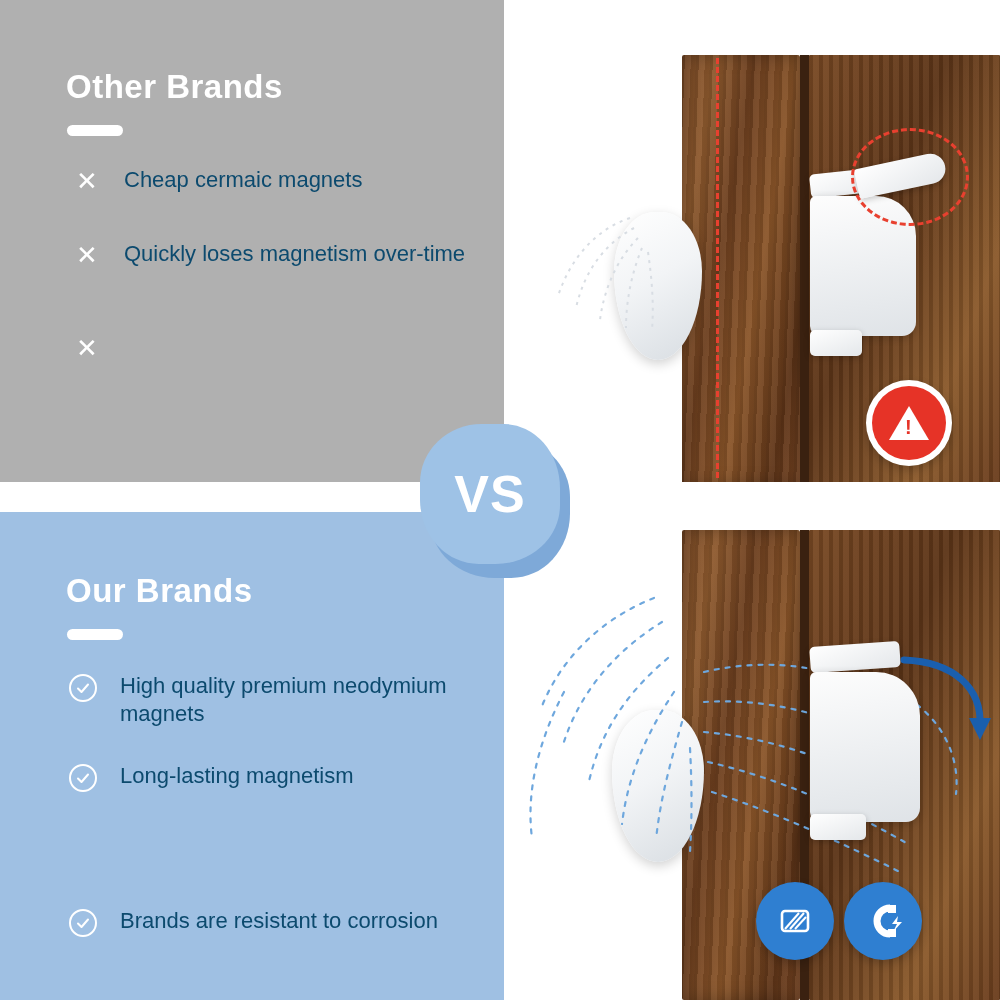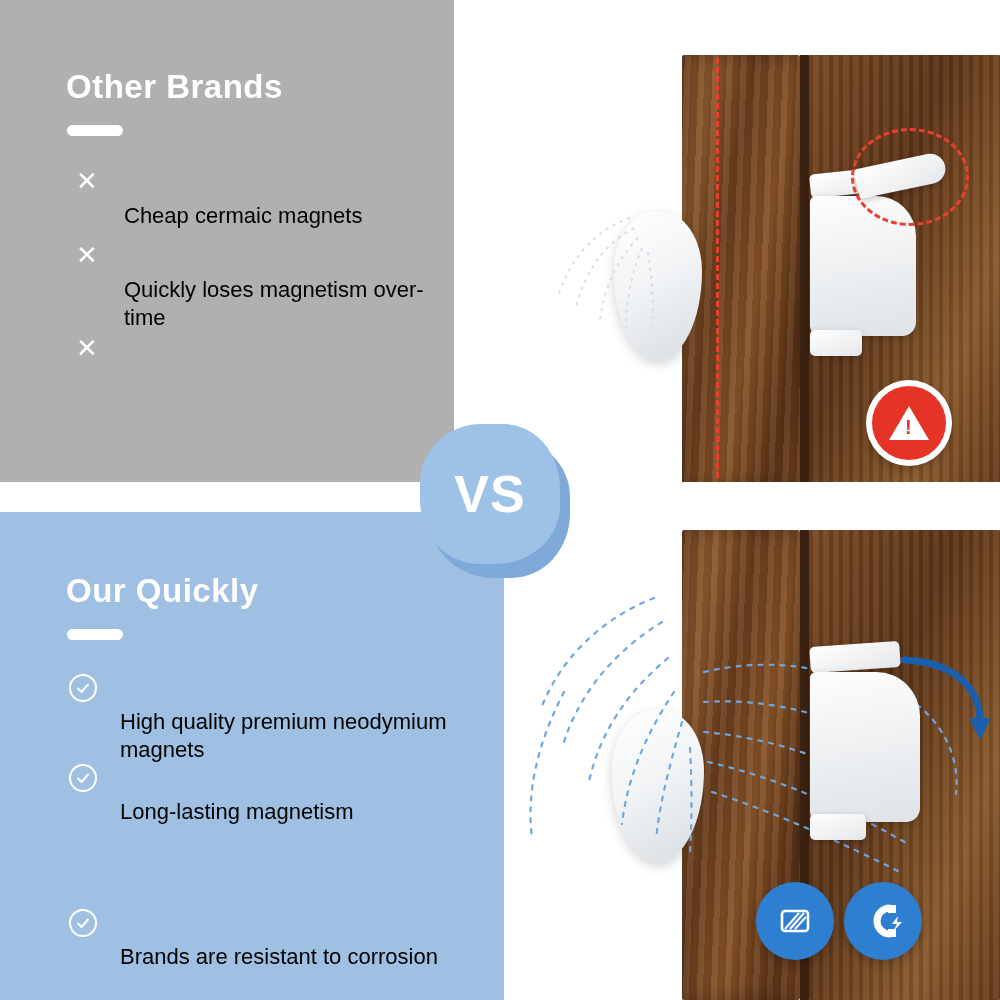--- a/index.html
+++ b/index.html
@@ -1,35 +1,35 @@
 <!DOCTYPE html>
 <html><head>
 <meta charset="utf-8">
 <style>
   html,body{margin:0;padding:0;background:#fff;}
   body{width:1000px;height:1000px;font-family:"Liberation Sans",sans-serif;overflow:hidden;}
   .stage{position:relative;width:1000px;height:1000px;background:#ffffff;}
 
   
-  .panel-top{position:absolute;left:0;top:0;width:454px;height:482px;background:#b0b0b0;}
+  .panel-top{position:absolute;left:0;top:0;width:504px;height:482px;background:#b0b0b0;}
   .panel-bottom{position:absolute;left:0;top:512px;width:504px;height:488px;background:#9fc0e3;}
 
   .panel-title{position:absolute;color:#ffffff;font-size:33px;font-weight:bold;letter-spacing:.5px;}
   .title-top{left:66px;top:68px;}
   .title-bottom{left:66px;top:572px;}
 
   .title-rule{position:absolute;width:56px;height:11px;background:#ffffff;border-radius:6px;}
   .rule-top{left:67px;top:125px;}
 
   .feature{position:absolute;display:flex;align-items:flex-start;gap:22px;}
   .feat-mark{width:30px;min-width:30px;display:flex;align-items:flex-start;justify-content:center;padding-top:2px;}
   .x-mark{color:#ffffff;font-size:26px;line-height:1;font-weight:400;}
   .check-circle{width:28px;height:28px;border:2px solid #ffffff;border-radius:50%;display:flex;align-items:center;justify-content:center;box-sizing:border-box;}
   .check-circle svg{display:block;}
-  .feat-text{color:#000000;font-size:22px;line-height:1.28;max-width:380px;margin-top:36px;}
+  .feat-text{color:#0c4a6e;font-size:22px;line-height:1.28;max-width:380px;}
 
   
   .photo{position:absolute;left:504px;width:496px;background:#ffffff;overflow:hidden;}
   .photo-top{top:0;height:482px;}
   .photo-bottom{top:512px;height:488px;}
 
   .wood{position:absolute;border-radius:2px;
         background:
           repeating-linear-gradient(92deg, rgba(0,0,0,.13) 0 3px, rgba(255,255,255,.05) 3px 9px, rgba(0,0,0,.09) 9px 14px),
           linear-gradient(100deg,#7b4a26 0%,#8e5a2e 18%,#6d3f1f 38%,#8a5529 60%,#5f3518 85%,#7a4724 100%);
@@ -89,21 +89,21 @@
     </div>
 
     <div class="feature" style="left:72px;top:333px;">
       <span class="feat-mark">
           <span class="x-mark">✕</span>
         </span>
     </div>
   </div>
 
   <div class="panel-bottom">
-    <div class="panel-title title-bottom" style="top:60px;left:66px;position:absolute;">Our Quickly</div>
+    <div class="panel-title title-bottom" style="top:60px;left:66px;position:absolute;">Our Brands</div>
     <div class="title-rule" style="left:67px;top:117px;"></div>
 
     <div class="feature" style="left:68px;top:160px;">
       <span class="feat-mark">
         <span class="check-circle">
             <svg width="16" height="16" viewBox="0 0 16 16">
               <polyline points="3,8.5 6.5,12 13,4.5" fill="none" stroke="#ffffff" stroke-width="2" stroke-linecap="round" stroke-linejoin="round"></polyline>
             </svg>
           </span>
       </span>

